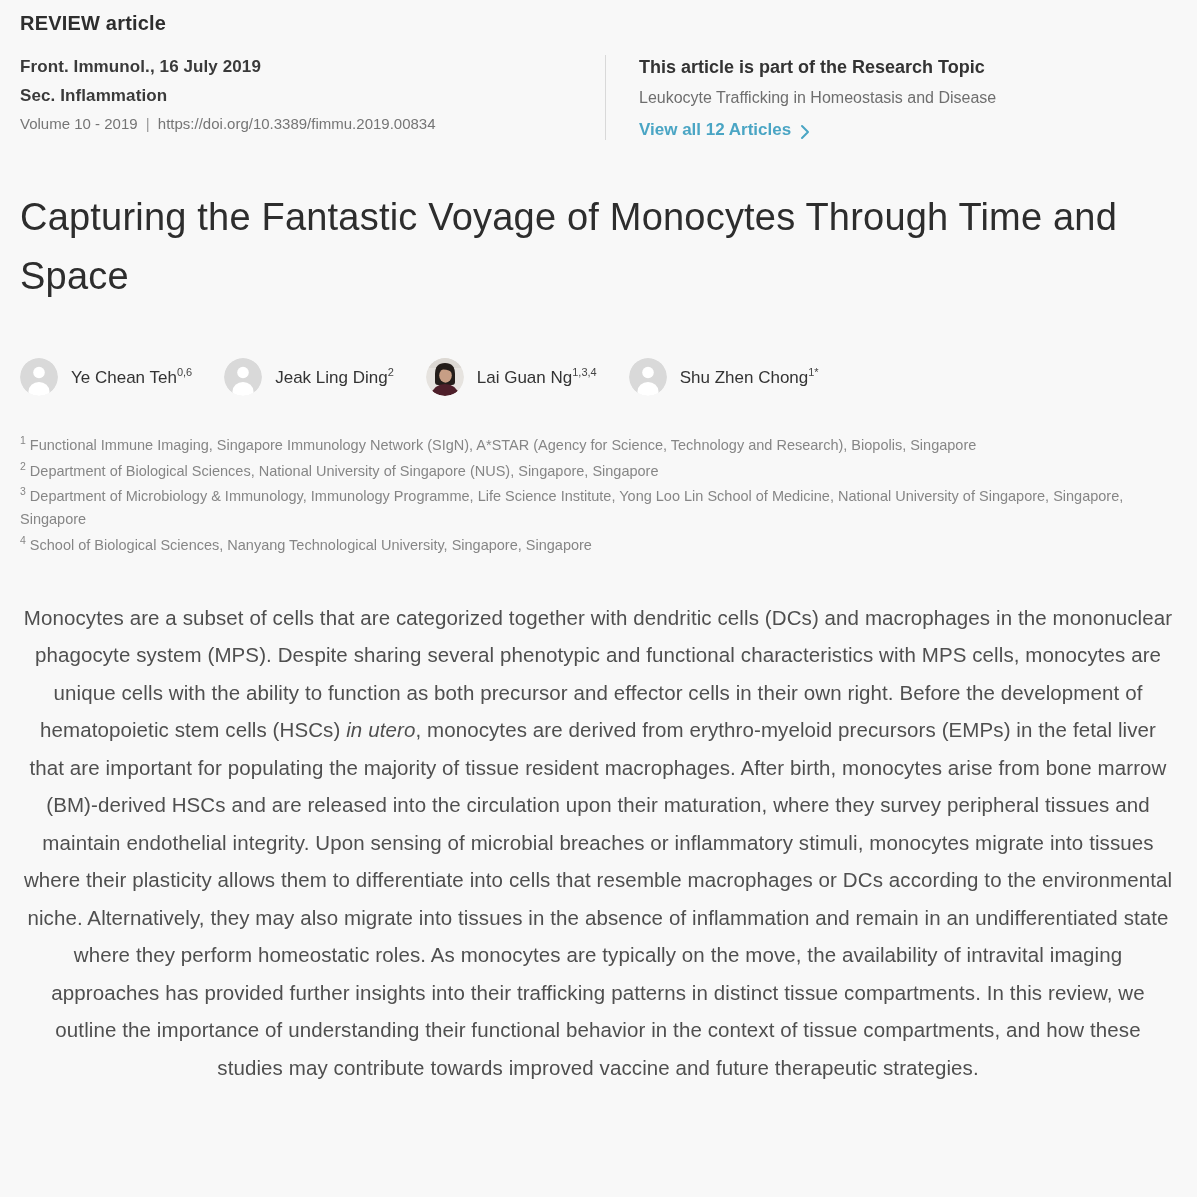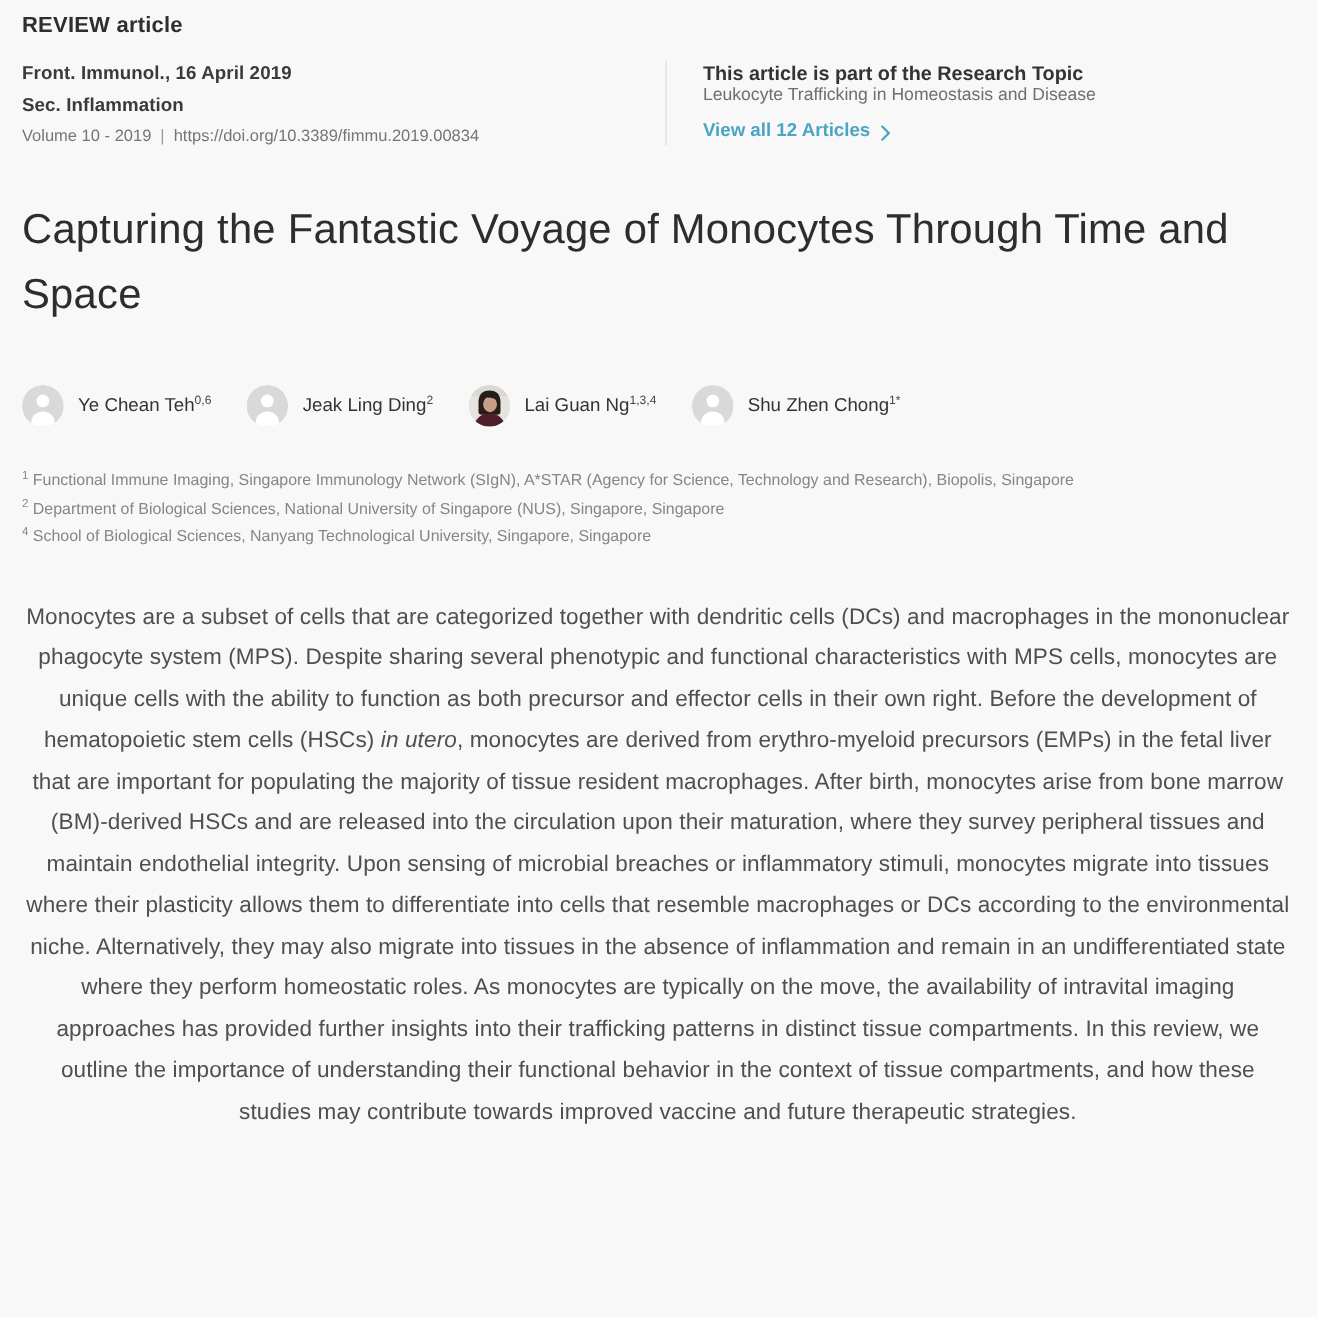--- a/index.html
+++ b/index.html
@@ -42,20 +42,21 @@
   .header-right {
     border-left: 1px solid #d9d9d9;
     padding-left: 33px;
     flex: 1;
     padding-top: 2px;
   }
   .rt-label {
     font-size: 18px;
     font-weight: 700;
     color: #333333;
+    margin-bottom: 11px;
   }
   .rt-title {
     font-size: 16px;
     font-weight: 400;
     color: #6e6e6e;
     margin-bottom: 13px;
   }
   .rt-viewall {
     font-size: 17px;
     color: #4aa5c4;
@@ -136,21 +137,21 @@
 </style>
 </head>
 <body>
 
 <div class="page">
 
   <div class="article-type">REVIEW article</div>
 
   <div class="header-row">
     <div class="header-left">
-      <div class="journal-date">Front. Immunol., 16 April 2019</div>
+      <div class="journal-date">Front. Immunol., 16 July 2019</div>
       <div class="section-name">Sec. Inflammation</div>
       <div class="volume-doi">
         <span>Volume 10 - 2019</span>
         <span class="doi-sep">|</span>
         <span>https://doi.org/10.3389/fimmu.2019.00834</span>
       </div>
     </div>
     <div class="header-right">
       <div class="rt-label">This article is part of the Research Topic</div>
       <div class="rt-title">Leukocyte Trafficking in Homeostasis and Disease</div>
@@ -221,18 +222,19 @@
           </svg>
       </span>
       <span class="author-name"><span>Shu Zhen Chong</span><sup>1*</sup></span>
     </div>
 
   </div>
 
   <div class="affiliations">
     <div class="affiliation"><sup>1</sup><span>Functional Immune Imaging, Singapore Immunology Network (SIgN), A*STAR (Agency for Science, Technology and Research), Biopolis, Singapore</span></div>
     <div class="affiliation"><sup>2</sup><span>Department of Biological Sciences, National University of Singapore (NUS), Singapore, Singapore</span></div>
+    <div class="affiliation"><sup>3</sup><span>Department of Microbiology &amp; Immunology, Immunology Programme, Life Science Institute, Yong Loo Lin School of Medicine, National University of Singapore, Singapore, Singapore</span></div>
     <div class="affiliation"><sup>4</sup><span>School of Biological Sciences, Nanyang Technological University, Singapore, Singapore</span></div>
   </div>
 
   <p class="abstract"><span>Monocytes are a subset of cells that are categorized together with dendritic cells (DCs) and macrophages in the mononuclear phagocyte system (MPS). Despite sharing several phenotypic and functional characteristics with MPS cells, monocytes are unique cells with the ability to function as both precursor and effector cells in their own right. Before the development of hematopoietic stem cells (HSCs) </span><span class="italic">in utero</span><span>, monocytes are derived from erythro-myeloid precursors (EMPs) in the fetal liver that are important for populating the majority of tissue resident macrophages. After birth, monocytes arise from bone marrow (BM)-derived HSCs and are released into the circulation upon their maturation, where they survey peripheral tissues and maintain endothelial integrity. Upon sensing of microbial breaches or inflammatory stimuli, monocytes migrate into tissues where their plasticity allows them to differentiate into cells that resemble macrophages or DCs according to the environmental niche. Alternatively, they may also migrate into tissues in the absence of inflammation and remain in an undifferentiated state where they perform homeostatic roles. As monocytes are typically on the move, the availability of intravital imaging approaches has provided further insights into their trafficking patterns in distinct tissue compartments. In this review, we outline the importance of understanding their functional behavior in the context of tissue compartments, and how these studies may contribute towards improved vaccine and future therapeutic strategies.</span></p>
 
 </div>
 
 </body></html>

